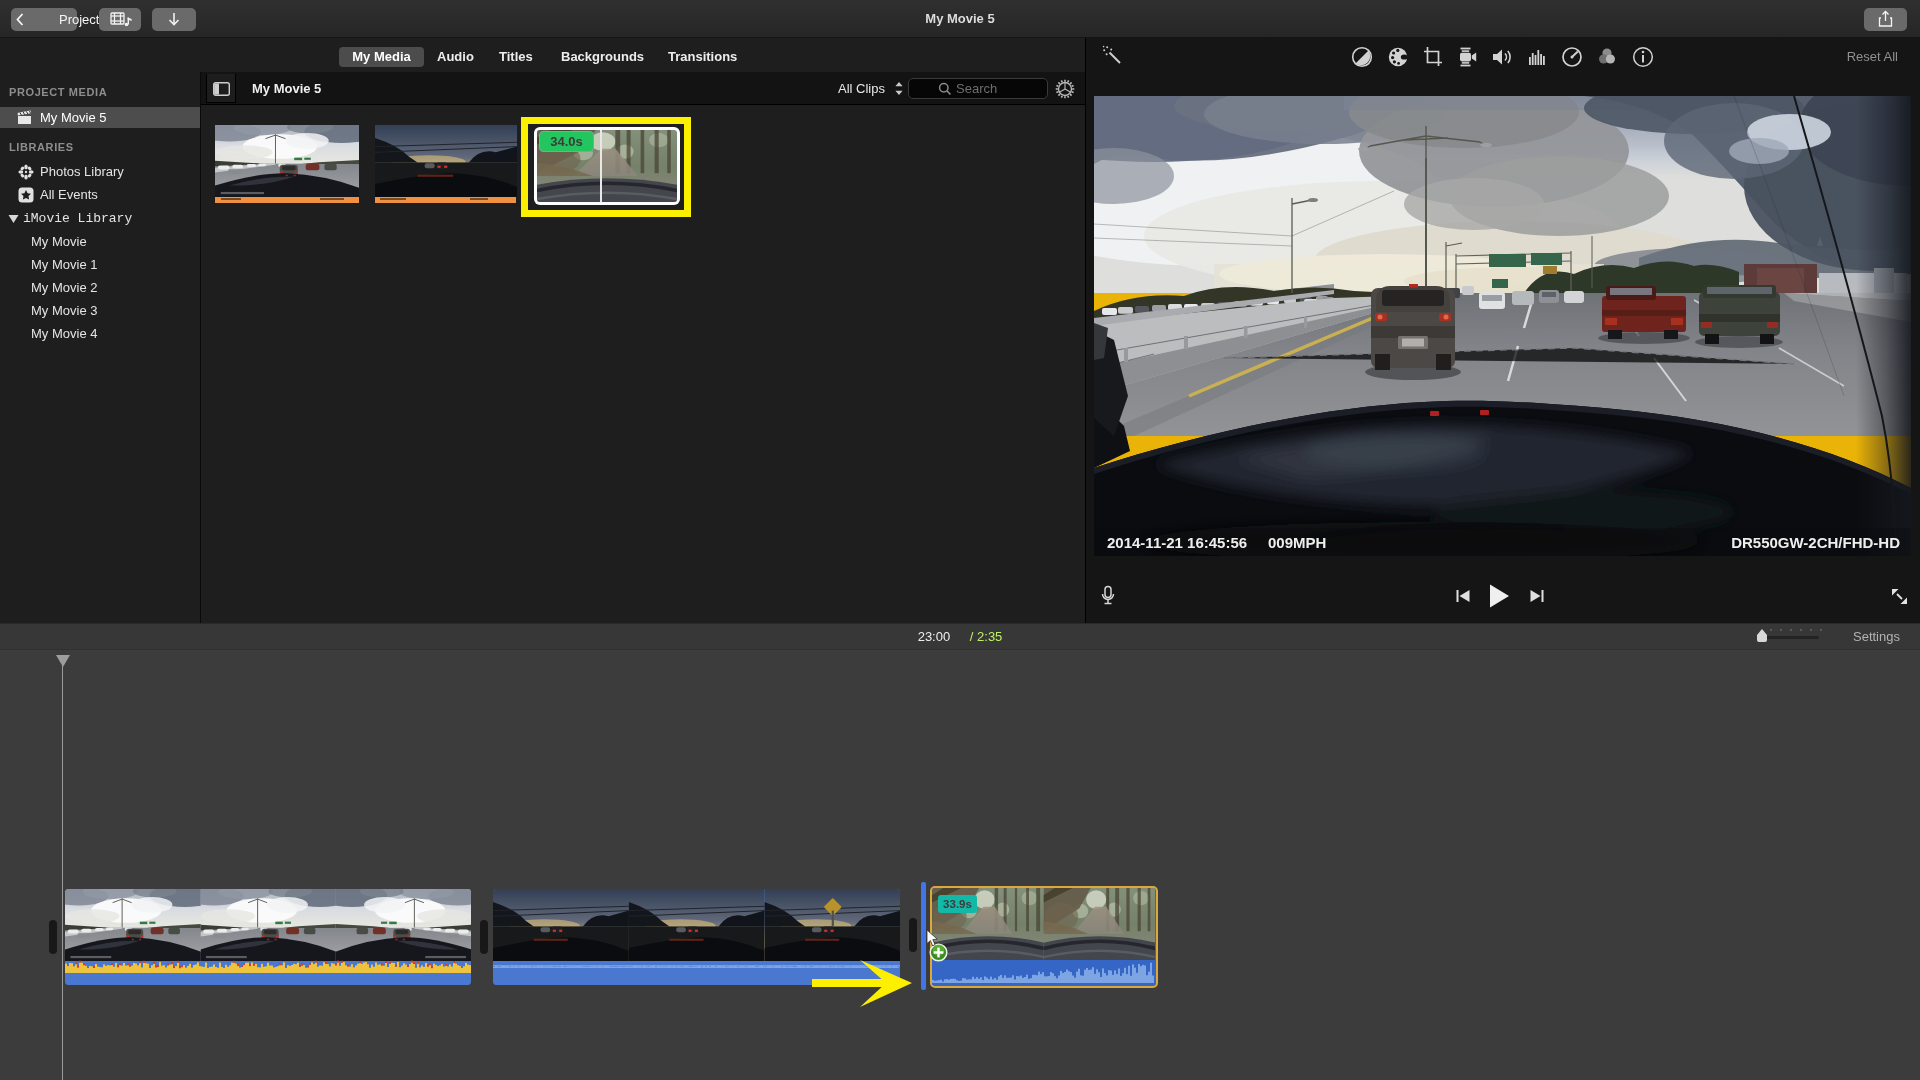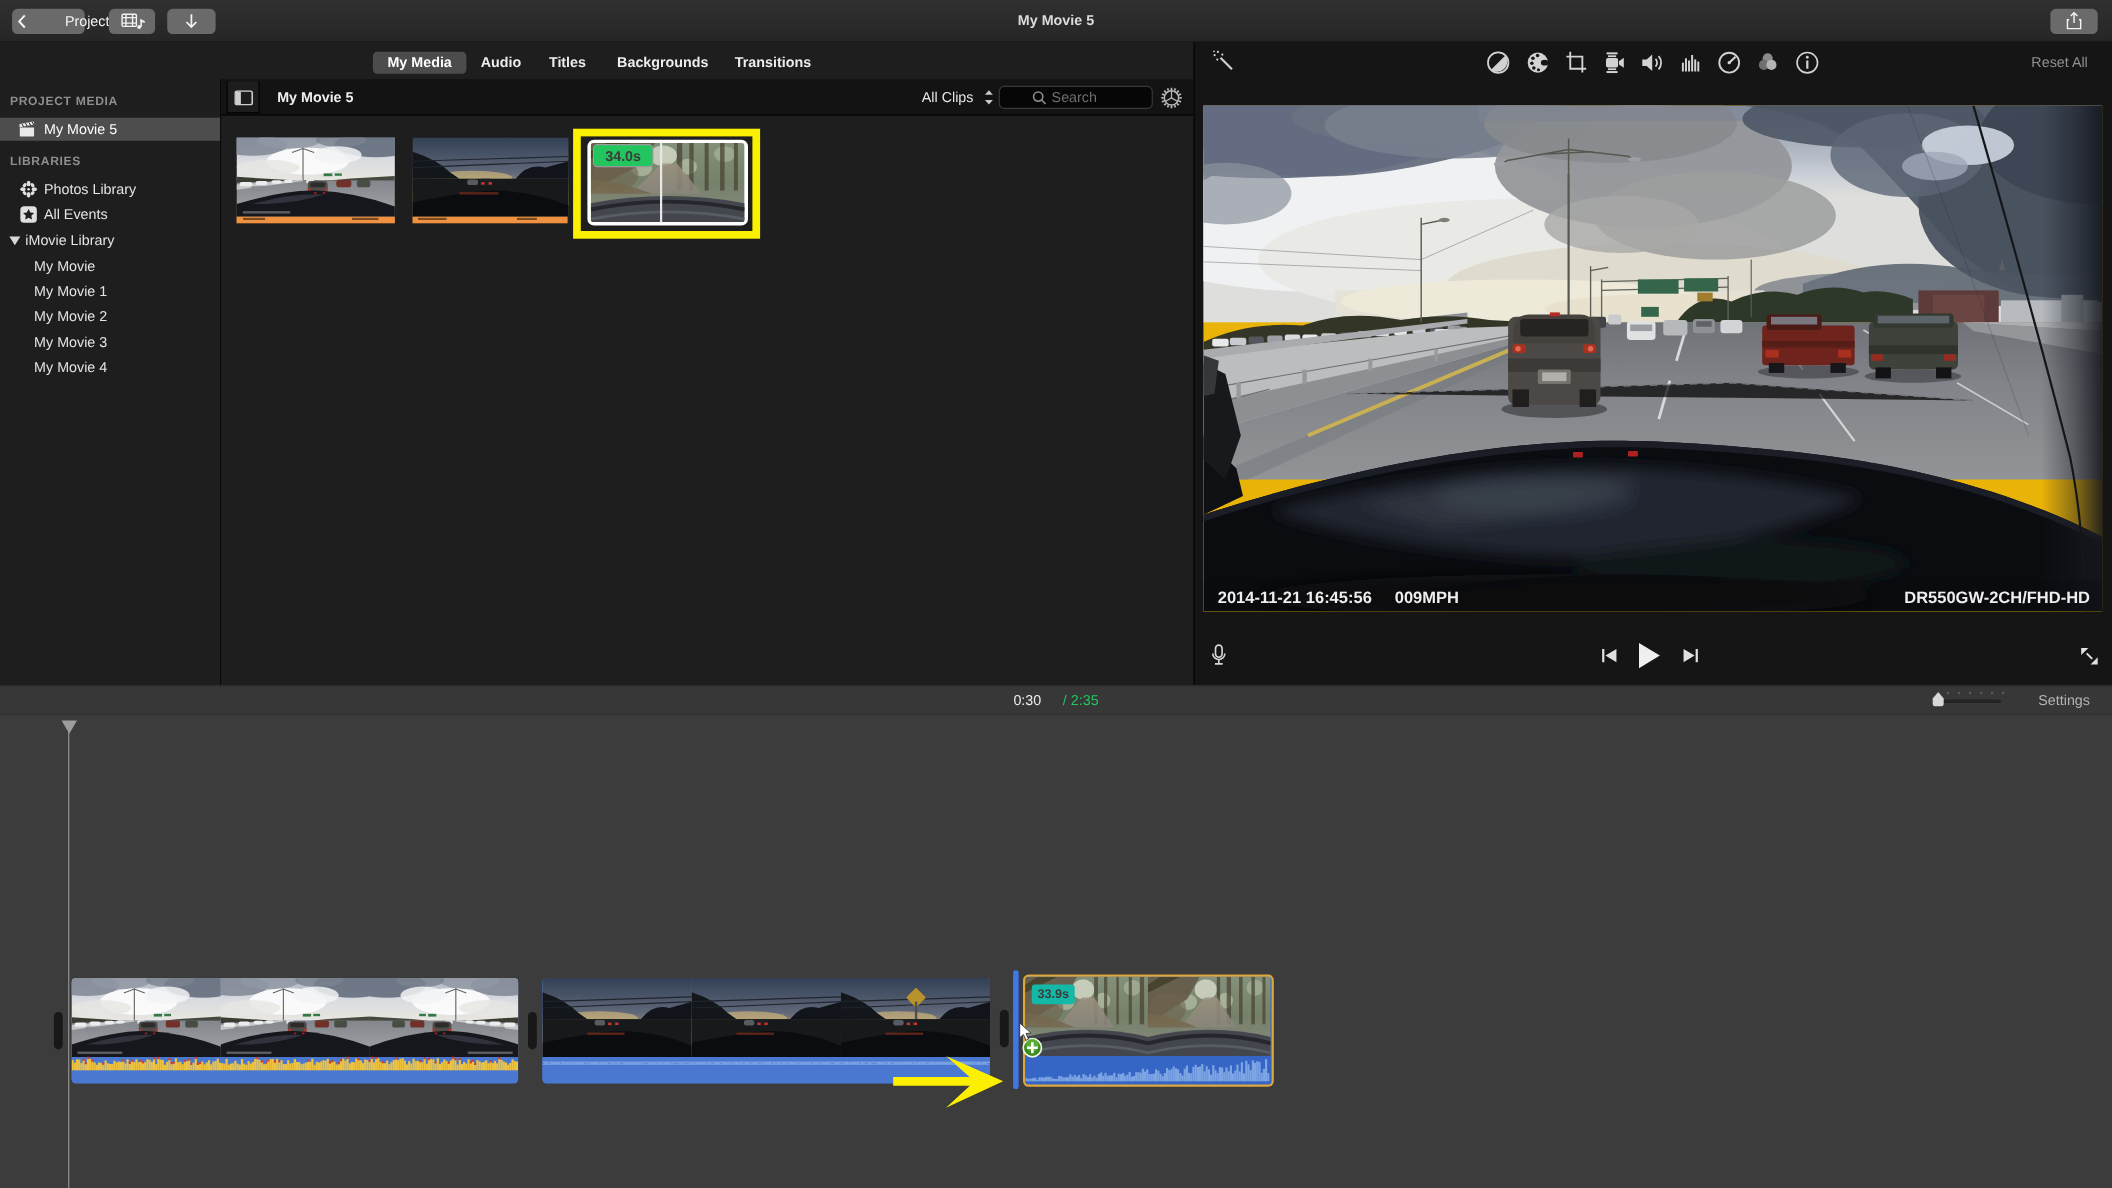--- a/index.html
+++ b/index.html
@@ -77,21 +77,21 @@
     </svg>
 <div class="abs" style="left:40px;top:162px;color:#e4e4e4;font-size:13px;line-height:20px;">Photos Library</div>
 <svg class="abs" style="left:18px;top:187px;" width="16" height="16" viewBox="0 0 16 16">
 <rect x="0.5" y="0.5" width="15" height="15" rx="3.5" fill="#e0e0e0"></rect>
 <path d="M8,3 L9.6,6.2 L13,6.7 L10.5,9.1 L11.1,12.5 L8,10.9 L4.9,12.5 L5.5,9.1 L3,6.7 L6.4,6.2 Z" fill="#1e1e1e"></path>
     </svg>
 <div class="abs" style="left:40px;top:185px;color:#e4e4e4;font-size:13px;line-height:20px;">All Events</div>
 <svg class="abs" style="left:8px;top:214px;" width="11" height="10" viewBox="0 0 11 10">
       <path d="M0.5,1 L10.5,1 L5.5,9 Z" fill="#d8d8d8"></path>
     </svg>
-<div class="abs" style="left:23px;top:209px;color:#e4e4e4;font-size:13px;line-height:20px;">iMovie Library</div>
+<div class="abs" style="left:23px;top:209px;color:#e4e4e4;font-size:13px;line-height:20px;font-family:Liberation Mono, monospace;">iMovie Library</div>
 <div class="abs" style="left:31px;top:232px;color:#e4e4e4;font-size:13px;line-height:20px;">My Movie</div>
 <div class="abs" style="left:31px;top:255px;color:#e4e4e4;font-size:13px;line-height:20px;">My Movie 1</div>
 <div class="abs" style="left:31px;top:278px;color:#e4e4e4;font-size:13px;line-height:20px;">My Movie 2</div>
 <div class="abs" style="left:31px;top:301px;color:#e4e4e4;font-size:13px;line-height:20px;">My Movie 3</div>
 <div class="abs" style="left:31px;top:324px;color:#e4e4e4;font-size:13px;line-height:20px;">My Movie 4</div>
 <div class="abs" style="left:339px;top:47px;width:85px;height:20px;background:#4c4c4c;border-radius:4px;"></div>
 <div class="abs" style="left:339px;top:47px;width:85px;height:20px;color:#ffffff;font-size:13px;font-weight:bold;line-height:20px;text-align:center;">My Media</div>
 <div class="abs" style="left:437px;top:47px;height:20px;color:#ededed;font-size:13px;font-weight:bold;line-height:20px;">Audio</div>
 <div class="abs" style="left:499px;top:47px;height:20px;color:#ededed;font-size:13px;font-weight:bold;line-height:20px;">Titles</div>
 <div class="abs" style="left:561px;top:47px;height:20px;color:#ededed;font-size:13px;font-weight:bold;line-height:20px;">Backgrounds</div>
@@ -587,21 +587,21 @@
       </g>
     </svg>
 <svg class="abs" style="left:1889px;top:586px;" width="21" height="21" viewBox="0 0 21 21">
       <g stroke="#e2e2e2" stroke-width="1.8" fill="#e2e2e2">
         <line x1="8" y1="8" x2="13" y2="13" fill="none"></line>
         <path d="M3,3 L9.5,3 L3,9.5 Z" stroke="none"></path>
         <path d="M18,18 L11.5,18 L18,11.5 Z" stroke="none"></path>
       </g>
     </svg>
 <div class="abs" style="left:0;top:623px;width:1920px;height:27px;background:#373737;border-top:1px solid #2a2a2a;border-bottom:1px solid #303030;"></div>
-<div class="abs" style="left:860px;top:623px;width:200px;height:27px;font-size:13px;line-height:27px;text-align:center;"><span style="color:#ededed;">0:30</span><span style="color:#22c55e;margin-left:16px;"> / 2:35</span></div>
+<div class="abs" style="left:860px;top:623px;width:200px;height:27px;font-size:13px;line-height:27px;text-align:center;"><span style="color:#ededed;">23:00</span><span style="color:#bef264;margin-left:16px;"> / 2:35</span></div>
 <div class="abs" style="left:1757px;top:635.5px;width:62px;height:3px;background:#232323;border-radius:2px;"></div>
 <svg class="abs" style="left:1755px;top:628px;" width="14" height="16" viewBox="0 0 14 16">
       <path d="M7,1 L12,7 L12,12 Q12,14 10,14 L4,14 Q2,14 2,12 L2,7 Z" fill="#d8d8d8"></path>
     </svg>
 <div class="abs" style="left:1853px;top:623px;height:27px;color:#b2b2b2;font-size:13px;line-height:27px;">Settings</div>
 <div class="abs" style="left:1770px;top:629px;width:2px;height:2px;background:#5a5a5a;"></div>
     <div class="abs" style="left:1780px;top:629px;width:2px;height:2px;background:#5a5a5a;"></div>
     <div class="abs" style="left:1790px;top:629px;width:2px;height:2px;background:#5a5a5a;"></div>
     <div class="abs" style="left:1800px;top:629px;width:2px;height:2px;background:#5a5a5a;"></div>
     <div class="abs" style="left:1810px;top:629px;width:2px;height:2px;background:#5a5a5a;"></div>

